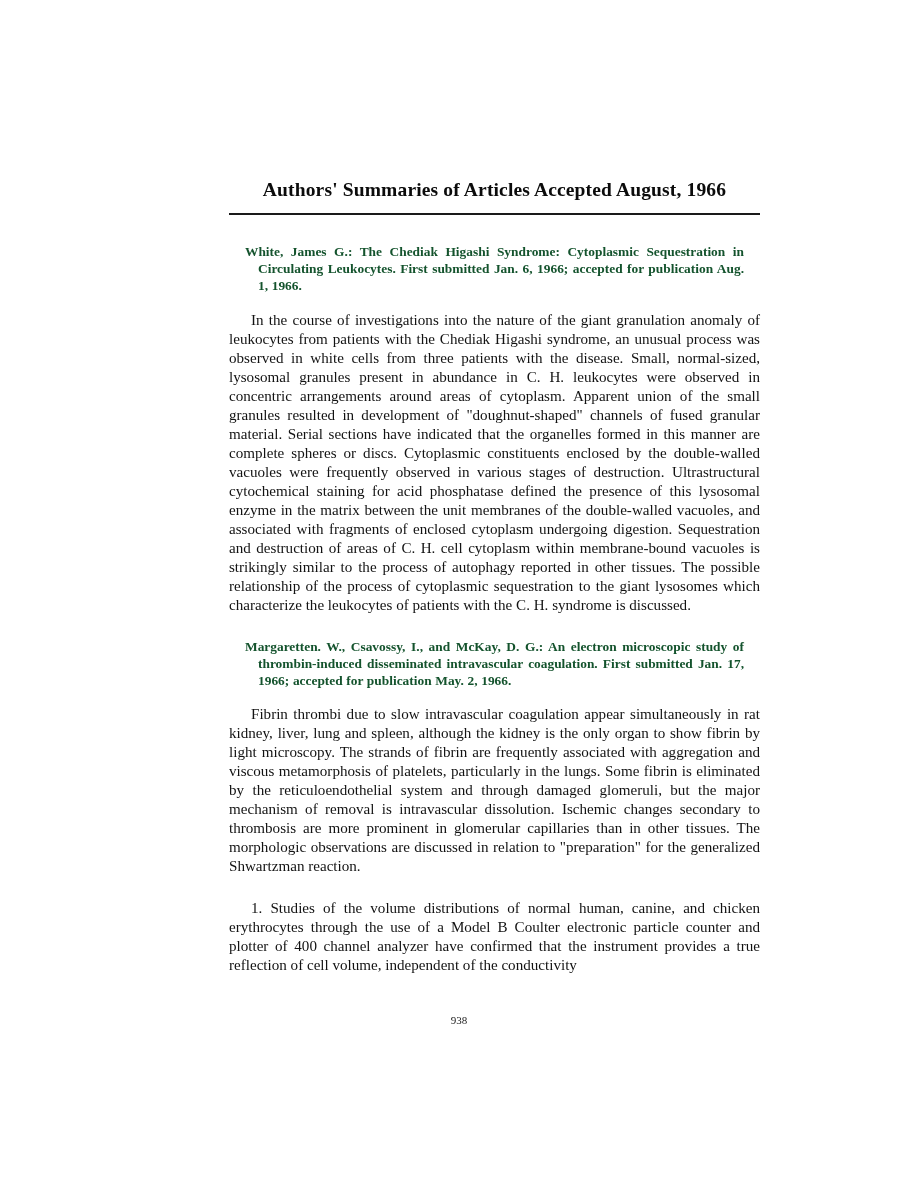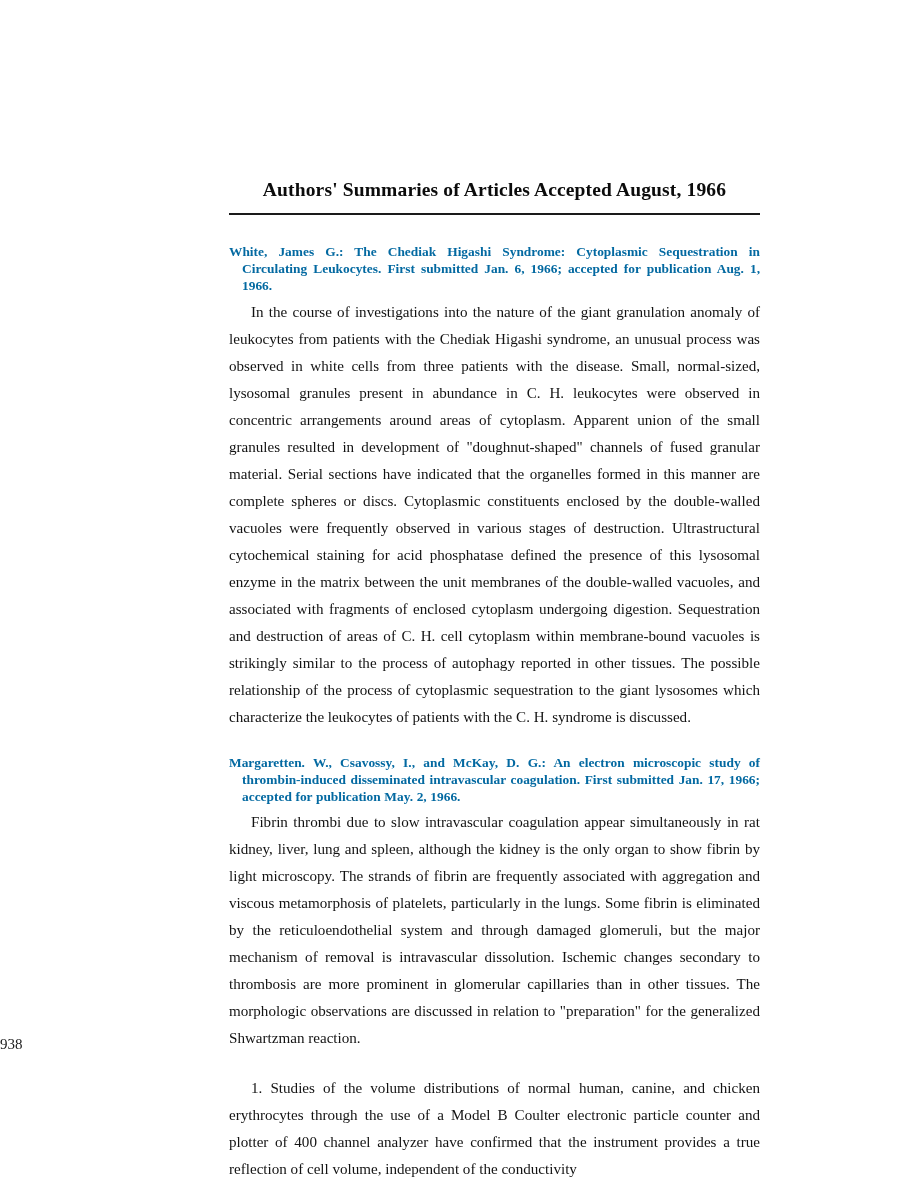--- a/index.html
+++ b/index.html
@@ -47,39 +47,40 @@
     margin-top: 28px;
   }
   .article-heading {
     font-size: 13.4px;
     font-weight: bold;
     line-height: 17.2px;
     text-align: justify;
     text-align-last: left;
     padding-left: 13px;
     text-indent: -13px;
-    margin: 0;
-    color: #0369a1;
+    margin: 16px;
+    color: #14532d;
     word-spacing: 0.3px;
   }
   .article-body {
     font-size: 15.1px;
-    line-height: 27px;
+    line-height: 19px;
     text-align: justify;
     text-align-last: left;
     margin: 4px 0 0 0;
     text-indent: 22px;
     color: #121212;
   }
   .page-number {
     position: absolute;
-    top: 1036px;
+    top: 1014px;
     left: 0;
     width: 918px;
-    font-size: 15px;
+    text-align: center;
+    font-size: 11px;
     color: #1a1a1a;
   }
 </style>
 </head>
 <body>
 
 <div class="page">
 
   <div class="content">
 

